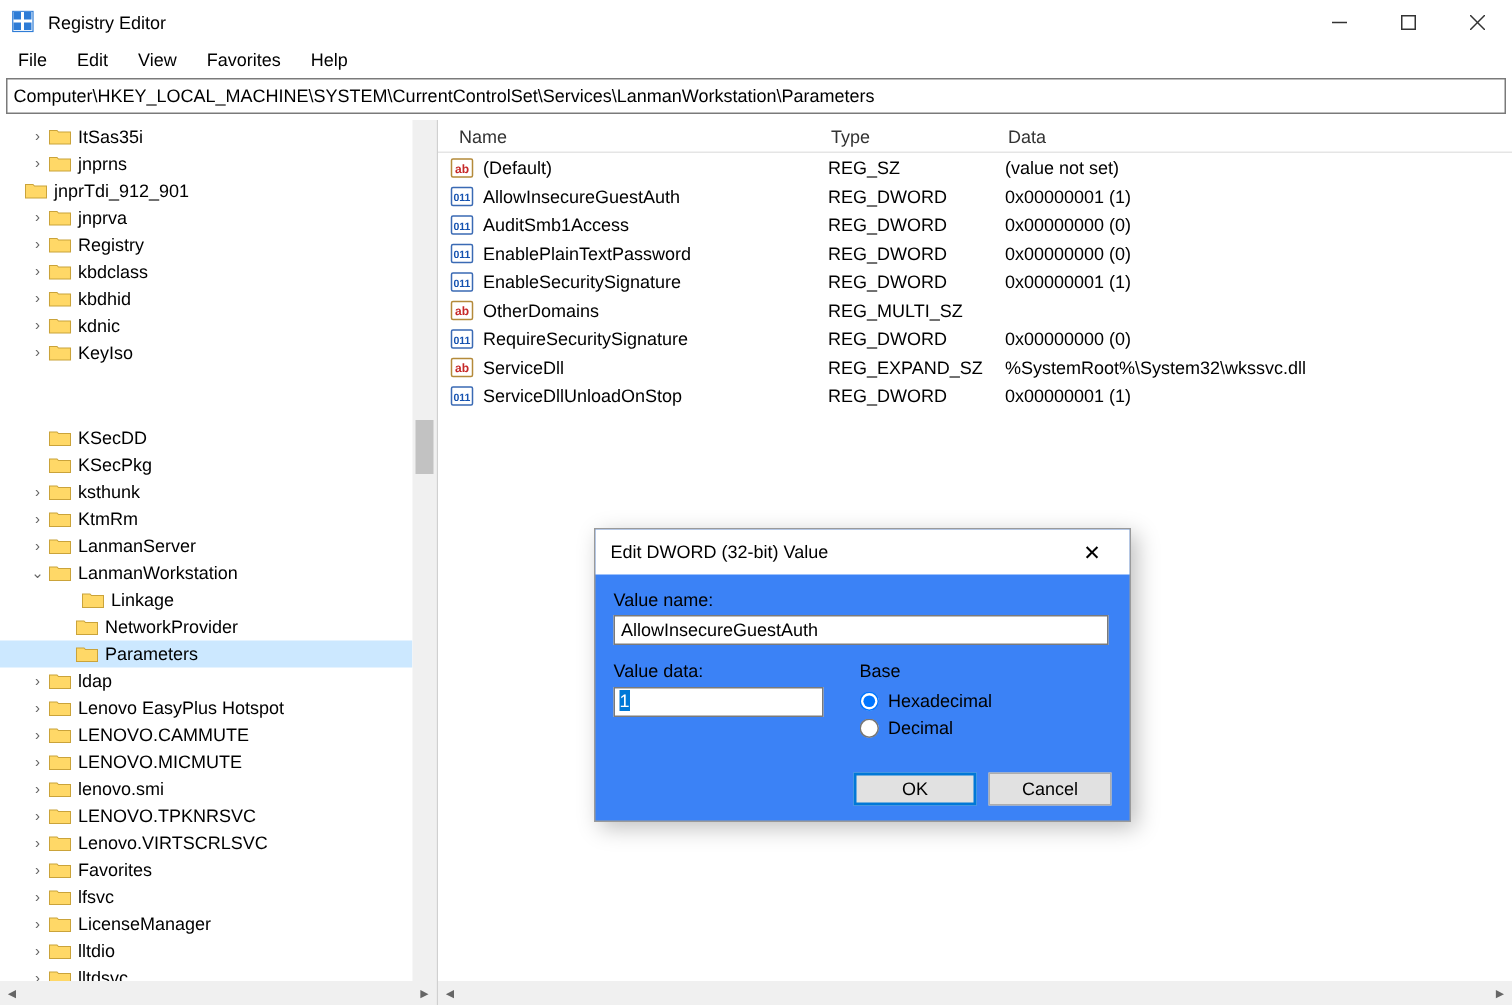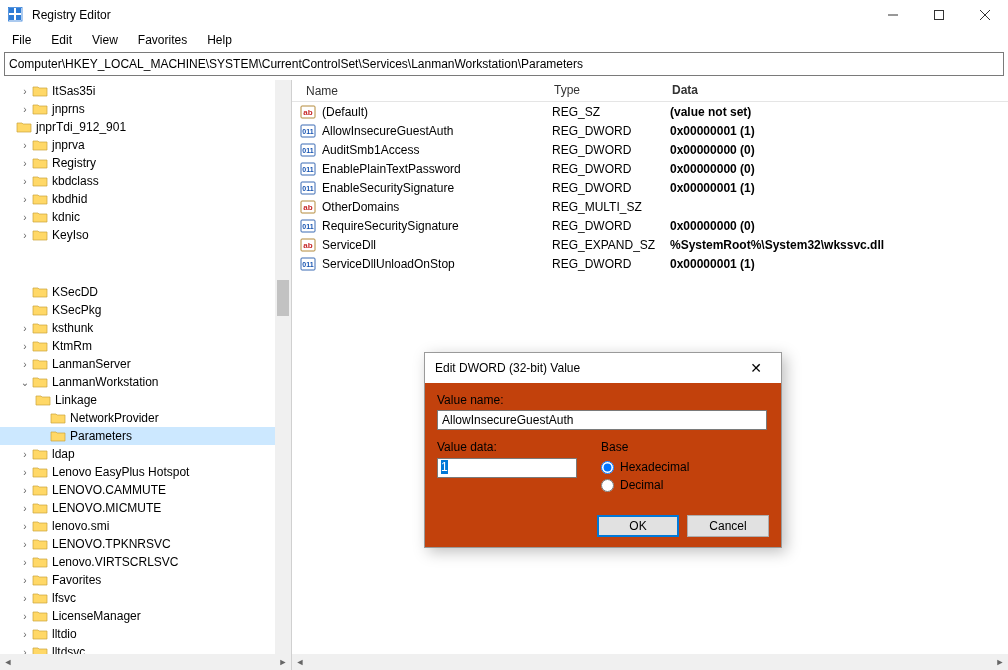--- a/index.html
+++ b/index.html
@@ -113,51 +113,52 @@
   .list-scroll {
     position:absolute; left:0; top:0; right:0; bottom:16px;
     overflow:hidden;
   }
   .list-header {
     height: 22px;
     display:flex;
     border-bottom: 1px solid #e5e5e5;
     font-size:12px;
     color:#333;
+    align-items:flex-end;
   }
   .list-header .col {
     padding: 3px 10px;
     border-right: 0px solid #e5e5e5;
   }
   .list-body { }
   .list-row {
     height: 19px;
     display:flex;
     align-items:center;
     padding-left: 8px;
   }
   .reg-icon {
     width: 16px; height: 16px;
     margin-right: 6px;
     display:flex; align-items:center; justify-content:center;
     font-size:9px; font-weight:bold;
   }
   .col-name { width: 252px; display:flex; align-items:center; }
   .col-type { width: 118px; }
-  .col-data { flex:1;font-weight:bold; }
+  .col-data { flex:1; }
   
   .dialog-backdrop {
     position:absolute; left:0; top:0; right:0; bottom:0;
     pointer-events:none;
   }
   .dialog {
     position:absolute;
-    left: 424px; top: 352px;
+    left: 396px; top: 352px;
     width: 358px; height: 196px;
-    background:#c2410c;
+    background:#3b82f6;
     border: 1px solid #9a9a9a;
     box-shadow: 4px 4px 14px rgba(0,0,0,.25);
     pointer-events:auto;
   }
   .dialog-title {
     height: 30px; display:flex; align-items:center;
     padding: 0 10px;
     background:#fff;
     font-size:12px;
   }
@@ -367,21 +368,21 @@
           </div>
           <div class="tree-row" style="padding-left: 18px;">
             <span class="twisty">⌄</span>
             <span class="folder-icon">
               <svg width="16" height="14" viewBox="0 0 16 14">
                 <path d="M1 3 L1 12 L15 12 L15 4 L7 4 L6 3 Z" fill="#ffd867" stroke="#caa33a" stroke-width="0.7"></path>
               </svg>
             </span>
             <span class="tree-label">LanmanWorkstation</span>
           </div>
-          <div class="tree-row" style="padding-left: 21px;">
+          <div class="tree-row" style="padding-left: 40px;">
             <span class="twisty"></span>
             <span class="folder-icon">
               <svg width="16" height="14" viewBox="0 0 16 14">
                 <path d="M1 3 L1 12 L15 12 L15 4 L7 4 L6 3 Z" fill="#ffd867" stroke="#caa33a" stroke-width="0.7"></path>
               </svg>
             </span>
             <span class="tree-label">Linkage</span>
           </div>
           <div class="tree-row" style="padding-left: 36px;">
             <span class="twisty"></span>

